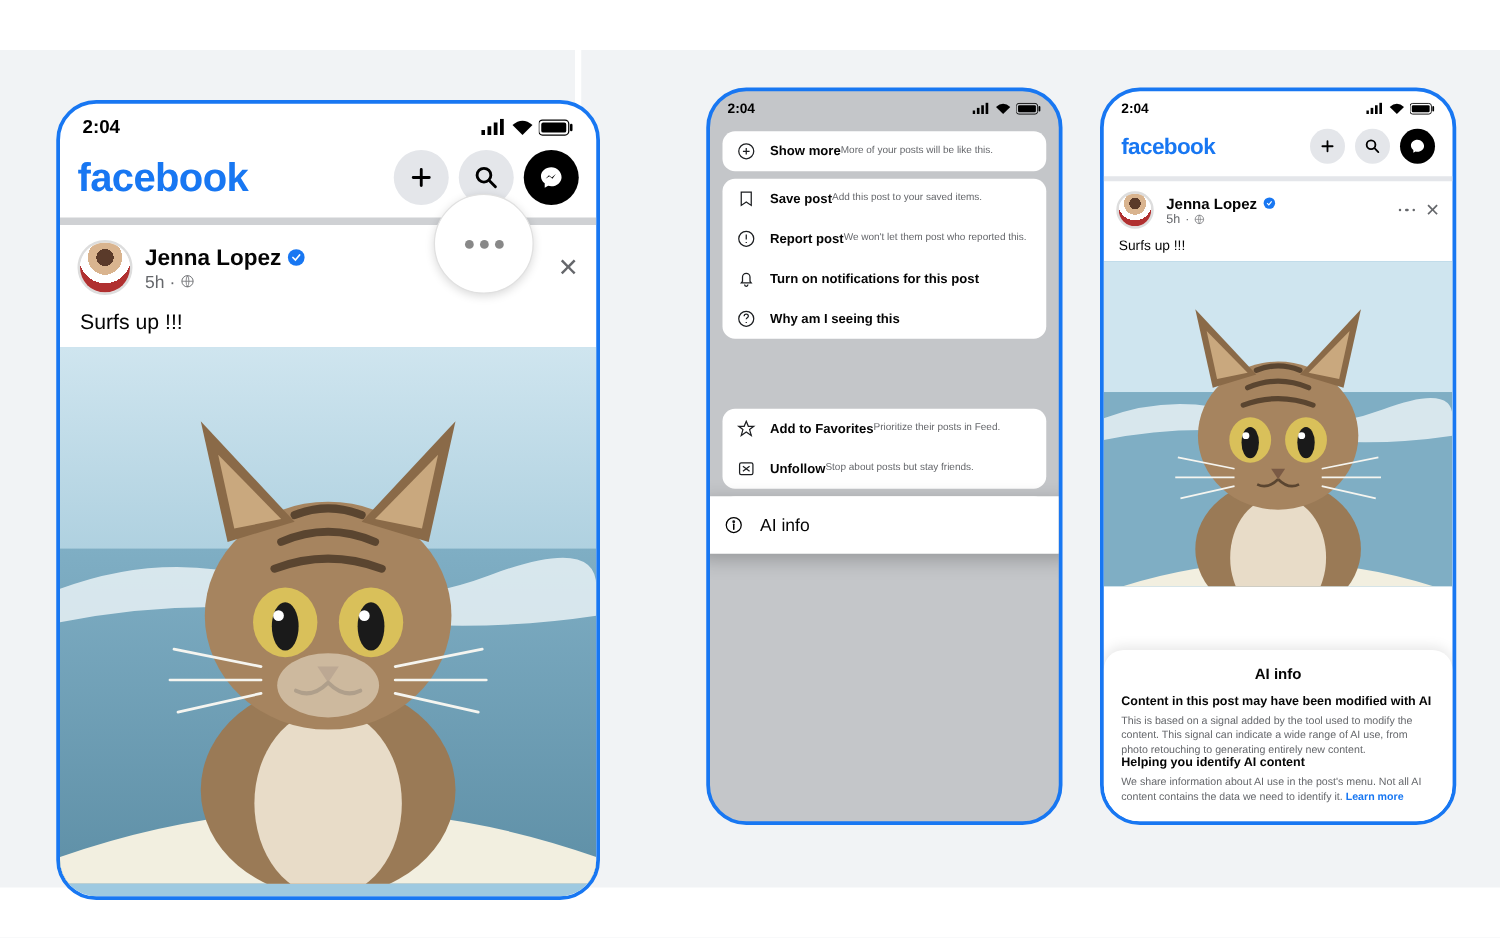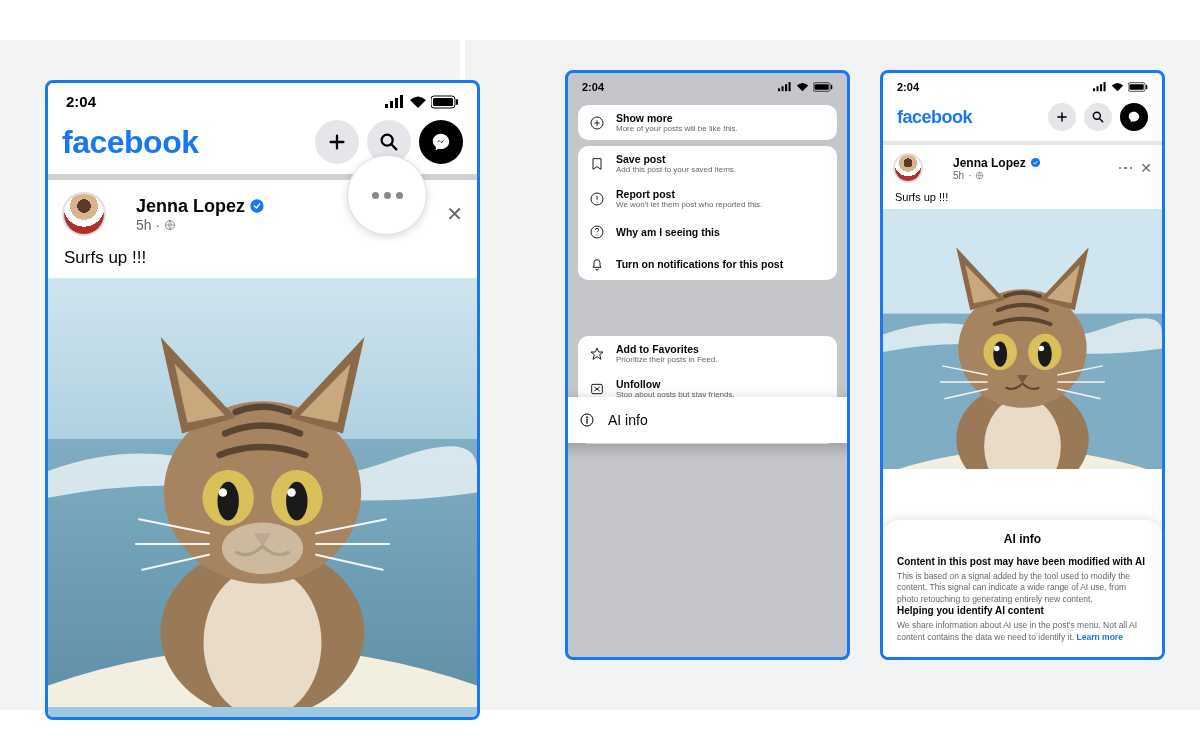--- a/index.html
+++ b/index.html
@@ -1,21 +1,21 @@
 <!DOCTYPE html>
 <html><head>
 <meta charset="utf-8">
 <style>
   * { box-sizing: border-box; margin: 0; padding: 0; font-family: -apple-system, BlinkMacSystemFont, "Segoe UI", Helvetica, Arial, sans-serif; }
   body { background: #fff; width: 1200px; height: 750px; position: relative; overflow: hidden; }
   .bg-panel { position: absolute; top: 40px; bottom: 40px; background: #f1f3f5; }
   .bg-left { left: 0; width: 460px; }
   .bg-right { left: 465px; right: 0; }
 
-  .phone { position: absolute; border: 3px solid #1877f2; border-radius: 8px; background: #fff; overflow: hidden; display: flex; flex-direction: column; }
+  .phone { position: absolute; border: 3px solid #1877f2; border-radius: 32px; background: #fff; overflow: hidden; display: flex; flex-direction: column; }
   .phone1 { left: 45px; top: 80px; width: 435px; height: 640px; }
   .phone2 { left: 565px; top: 70px; width: 285px; height: 590px; background: #c4c6c9; }
   .phone3 { left: 880px; top: 70px; width: 285px; height: 590px; }
 
   
   .statusbar { display: flex; justify-content: space-between; align-items: center; padding: 10px 18px 4px; font-size: 15px; font-weight: 600; color: #000; }
   .phone2 .statusbar, .phone3 .statusbar { font-size: 11px; padding: 8px 14px 4px; }
   .status-icons { display: flex; align-items: center; gap: 4px; }
   .status-icons svg { display: block; }
 
@@ -26,21 +26,21 @@
   .phone3 .fb-logo { font-size: 18px; }
   .hdr-icons { display: flex; gap: 8px; }
   .hdr-btn { border-radius: 50%; background: #e4e6ea; display: flex; align-items: center; justify-content: center; border: none; }
   .phone1 .hdr-btn { width: 44px; height: 44px; }
   .phone3 .hdr-btn { width: 28px; height: 28px; }
 
   .divider { height: 6px; background: #cfd1d4; }
   .phone3 .divider { height: 4px; background: #e4e6ea; }
 
   
-  .post-hdr { display: flex; align-items: center; padding: 12px 14px; position: relative; gap: 20px; }
+  .post-hdr { display: flex; align-items: center; padding: 12px 14px; position: relative; }
   .phone3 .post-hdr { padding: 8px 10px; }
   .avatar { border-radius: 50%; background: #fff; border: 2px solid #ddd; overflow: hidden; flex-shrink: 0; display:flex; align-items:center; justify-content:center; }
   .phone1 .avatar { width: 44px; height: 44px; }
   .phone3 .avatar { width: 30px; height: 30px; }
   .avatar-inner { width: 100%; height: 100%; background: radial-gradient(circle at 50% 30%, #5a3a2a 20%, #d9b48f 20% 40%, #fff 40% 60%, #b03030 60%); }
   .author-col { margin-left: 10px; flex: 1; }
   .author-row { display: flex; align-items: center; gap: 4px; }
   .author-name { font-weight: 600; color: #050505; }
   .phone1 .author-name { font-size: 18px; }
   .phone3 .author-name { font-size: 12px; }
@@ -67,21 +67,21 @@
   .more-highlight { position: absolute; width: 80px; height: 80px; border-radius: 50%; background: #fff; border: 1px solid #e0e0e0; box-shadow: 0 2px 8px rgba(0,0,0,0.15); display: flex; align-items: center; justify-content: center; gap: 5px; top: -25px; right: 50px; }
   .more-highlight .dot { width: 7px; height: 7px; border-radius: 50%; background: #888; }
 
   
   .menu-container { flex: 1; padding: 8px 10px; display: flex; flex-direction: column; gap: 6px; overflow: hidden; }
   .menu-group { background: #fff; border-radius: 10px; overflow: hidden; }
   .menu-item { display: flex; align-items: center; gap: 10px; padding: 7px 10px; }
   .menu-item + .menu-item { border-top: none; }
   .menu-icon { width: 18px; height: 18px; flex-shrink: 0; display: flex; align-items: center; justify-content: center; color: #1c1e21; }
   .menu-icon svg { width: 16px; height: 16px; stroke: #1c1e21; stroke-width: 1.5; fill: none; }
-  .menu-text { display: flex; flex-direction: column; }
+  .menu-text { display: flex; }
   .menu-title { font-size: 10.5px; font-weight: 600; color: #050505; }
   .menu-sub { font-size: 8px; color: #65676b; }
 
   .ai-popout { position: absolute; left: -14px; right: -14px; background: #fff; border-radius: 12px; box-shadow: 0 4px 16px rgba(0,0,0,0.25); display: flex; align-items: center; gap: 10px; padding: 12px 22px; }
   .ai-popout .menu-title { font-size: 14px; font-weight: 500; }
 
   
   .ai-card { background: #fff; border-radius: 16px 16px 0 0; padding: 12px 14px 14px; margin-top: auto; box-shadow: 0 -2px 10px rgba(0,0,0,0.1); }
   .ai-card-title { text-align: center; font-weight: 700; font-size: 12px; margin-bottom: 10px; color: #050505; }
   .ai-card-sub { font-weight: 600; font-size: 10px; margin-bottom: 4px; color: #050505; }
@@ -272,36 +272,36 @@
             </svg>
           </span>
         <div class="menu-text">
             <span class="menu-title">Report post</span>
             <span class="menu-sub">We won't let them post who reported this.</span>
           </div>
       </div>
       <div class="menu-item">
         <span class="menu-icon">
             <svg viewBox="0 0 24 24">
+              <path d="M6 17h12l-1.5-2V10a4.5 4.5 0 0 0-9 0v5L6 17zM10 19a2 2 0 0 0 4 0"></path>
+            </svg>
+          </span>
+        <div class="menu-text">
+            <span class="menu-title">Turn on notifications for this post</span>
+          </div>
+      </div>
+      <div class="menu-item">
+        <span class="menu-icon">
+            <svg viewBox="0 0 24 24">
               <circle cx="12" cy="12" r="9"></circle>
               <path d="M9.5 9a2.5 2.5 0 0 1 5 0c0 1.5-2.5 2-2.5 3.5M12 16v1"></path>
             </svg>
           </span>
         <div class="menu-text">
             <span class="menu-title">Why am I seeing this</span>
-          </div>
-      </div>
-      <div class="menu-item">
-        <span class="menu-icon">
-            <svg viewBox="0 0 24 24">
-              <path d="M6 17h12l-1.5-2V10a4.5 4.5 0 0 0-9 0v5L6 17zM10 19a2 2 0 0 0 4 0"></path>
-            </svg>
-          </span>
-        <div class="menu-text">
-            <span class="menu-title">Turn on notifications for this post</span>
           </div>
       </div>
     </div>
 
     <div style="height:44px"></div>
     <div class="menu-group">
       <div class="menu-item">
         <span class="menu-icon">
             <svg viewBox="0 0 24 24">
               <path d="M12 3l2.5 6H21l-5 4 2 7-6-4-6 4 2-7-5-4h6.5z"></path>

